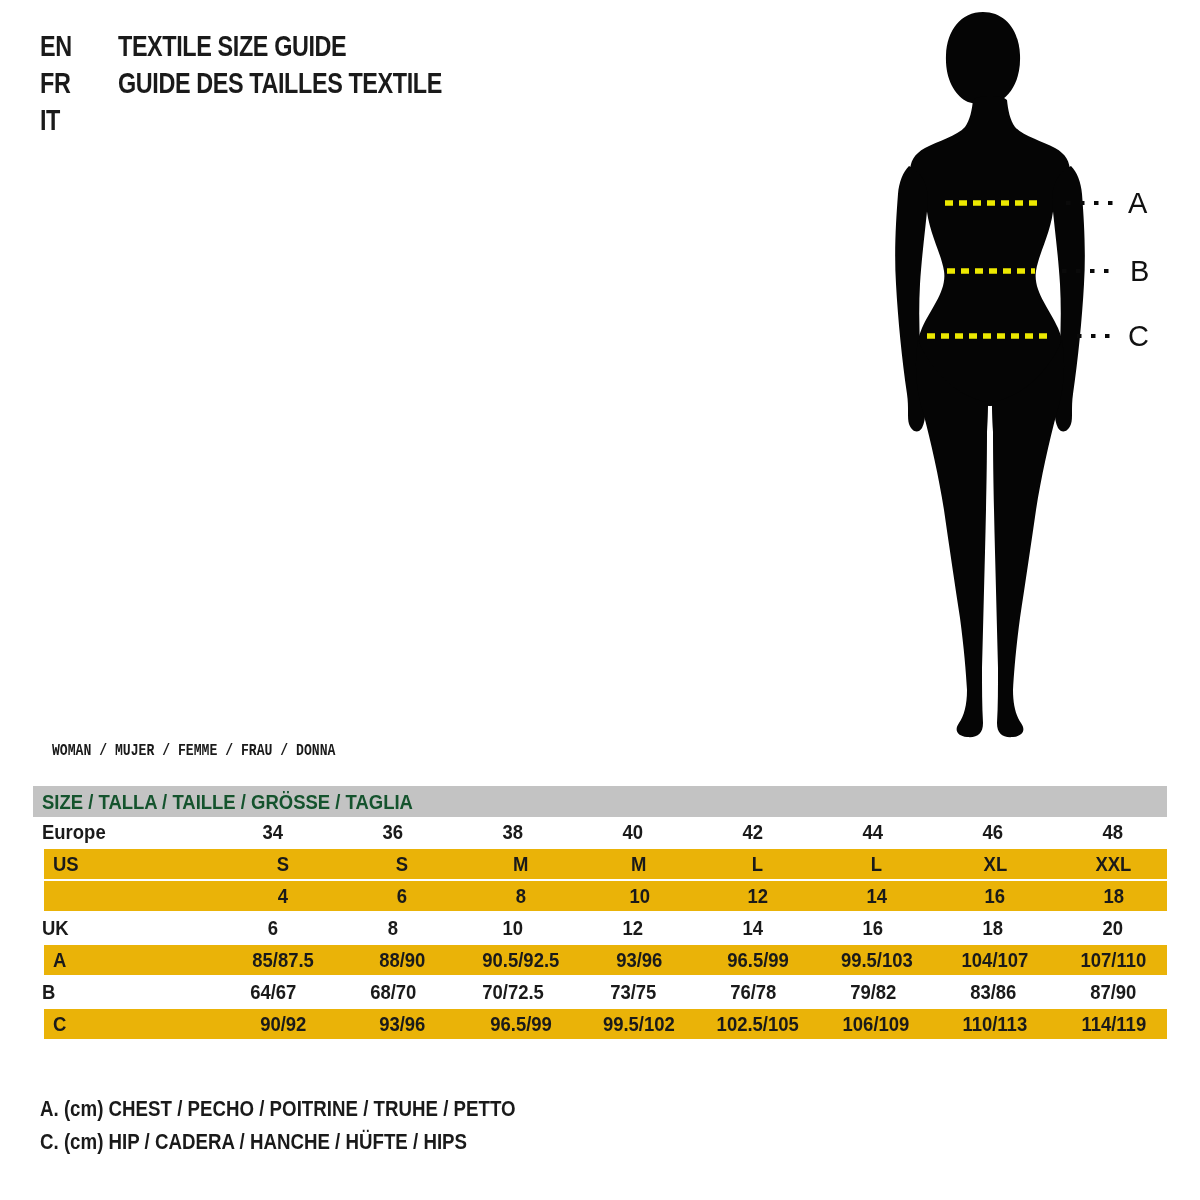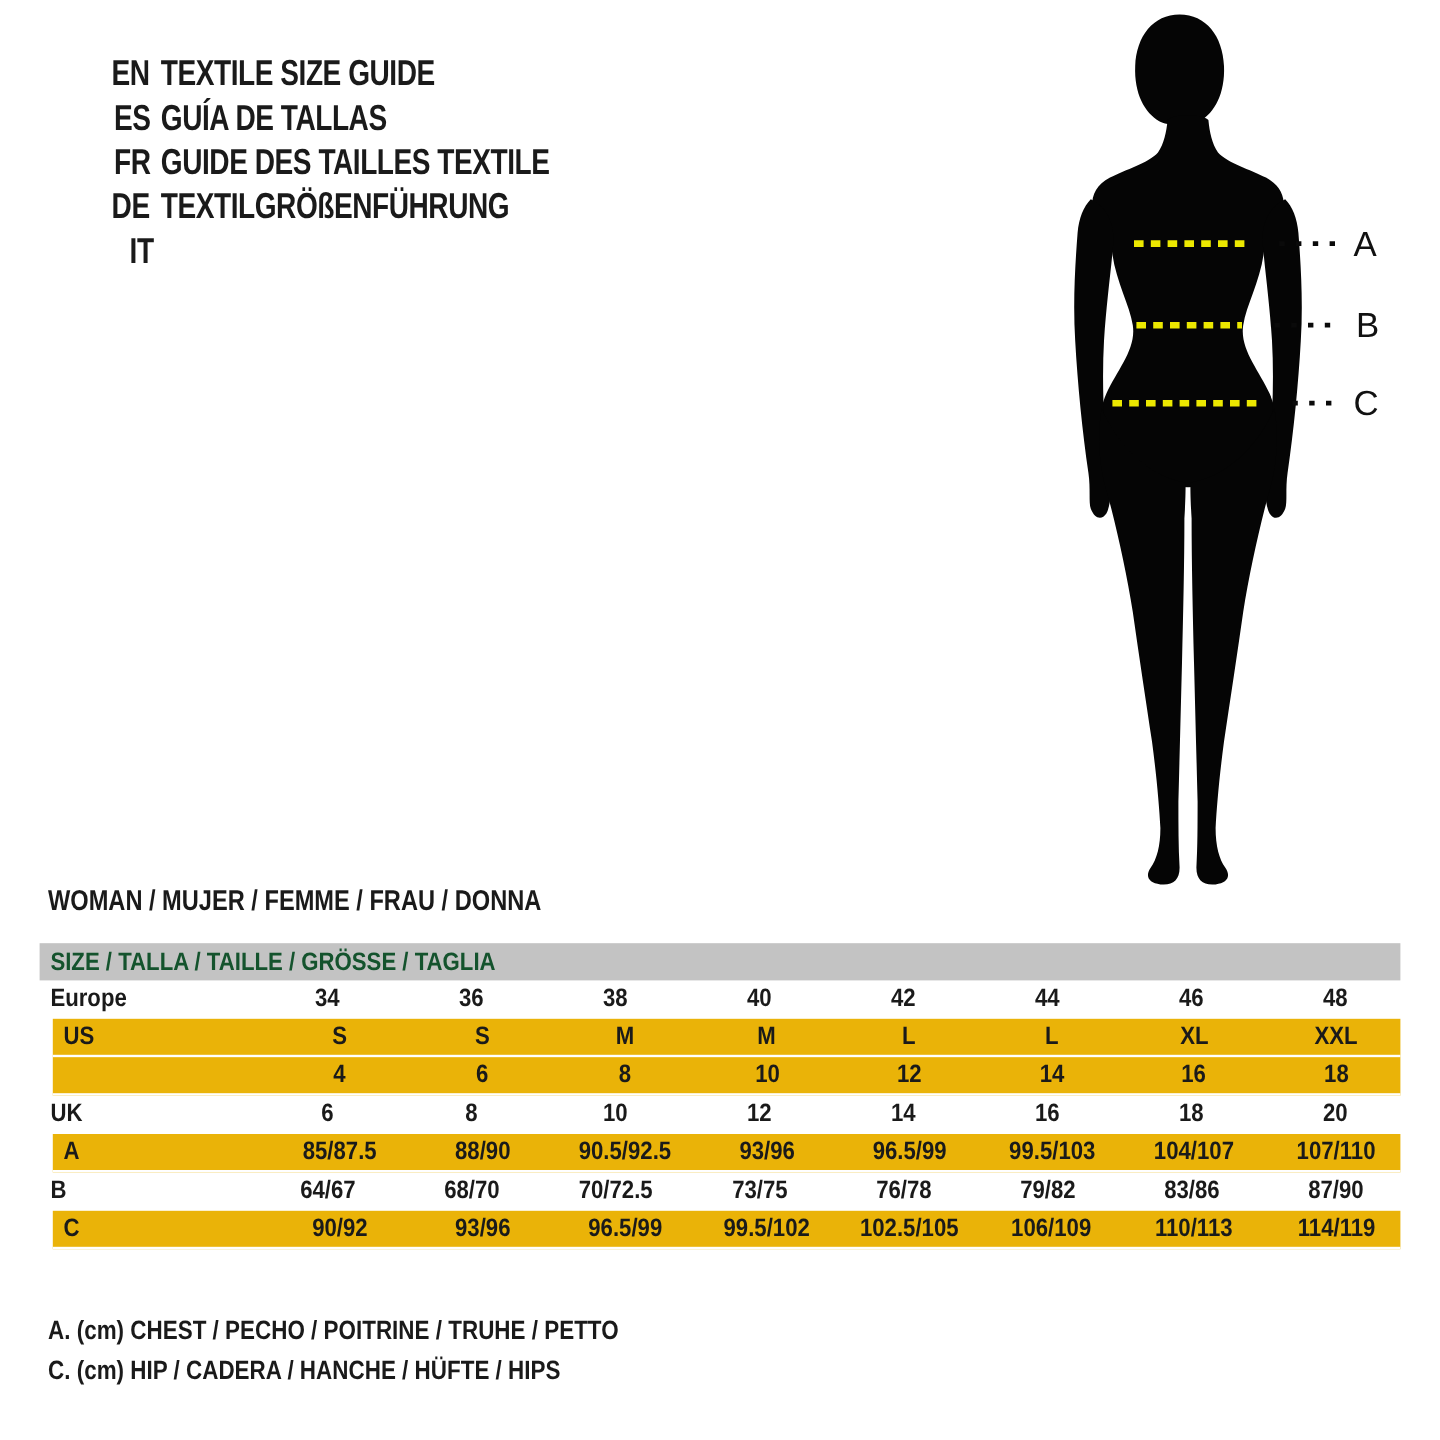--- a/index.html
+++ b/index.html
@@ -3,31 +3,31 @@
 <meta charset="utf-8">
 <style>
   html,body{margin:0;padding:0;background:#fff;}
   .canvas{
     position:relative;width:1200px;height:1200px;background:#fff;overflow:hidden;
     font-family:"Liberation Sans","DejaVu Sans",sans-serif;color:#1a1a1a;
   }
   .cx{display:inline-block;transform-origin:0 50%;white-space:nowrap;}
 
   
-  .lang-list{position:absolute;left:40px;top:27px;list-style:none;margin:16px;padding:0;text-align:right;}
+  .lang-list{position:absolute;left:40px;top:27px;list-style:none;margin:0;padding:0;}
   .lang-row{display:flex;height:37px;align-items:center;}
   .lang-code,.lang-title{font-size:30px;font-weight:700;letter-spacing:-.5px;}
   .lang-code{width:78px;flex:0 0 78px;}
   .lang-code .cx,.lang-title .cx{transform:scaleX(.78);}
 
   
   .figure{position:absolute;left:810px;top:0;width:360px;height:745px;}
 
   
-  .section-heading{position:absolute;left:40px;top:738px;font-size:24px;font-weight:700;line-height:26px;}
+  .section-heading{position:absolute;left:52px;top:738px;font-size:16px;font-weight:700;line-height:26px;font-family:Liberation Mono, monospace;}
   .section-heading .cx{transform:scaleX(.82);}
 
   
   .size-table{position:absolute;left:33px;top:786px;width:1134px;font-weight:700;}
   .thead{height:31px;background:#c3c3c3;display:flex;align-items:center;padding-left:9px;box-sizing:border-box;font-size:21px;color:#14532d;}
   .thead .cx{transform:scaleX(.88);}
   .trow{display:flex;height:32px;box-sizing:border-box;border-bottom:2px solid #fff;align-items:center;font-size:21px;gap:12px;}
   .trow.stripe{background:#eab308;margin-left:11px;}
   .cell{flex:1 1 0;text-align:center;}
   .cell .cx{transform:scaleX(.88);transform-origin:50% 50%;}
@@ -43,30 +43,22 @@
 <body>
 
 <div class="canvas">
 
   <ul class="lang-list">
     <li class="lang-row">
       <span class="lang-code"><span class="cx">EN</span></span>
       <span class="lang-title"><span class="cx">TEXTILE SIZE GUIDE</span></span>
     </li>
     <li class="lang-row">
-      <span class="lang-code"><span class="cx">ES</span></span>
-      <span class="lang-title"><span class="cx">GUÍA DE TALLAS</span></span>
-    </li>
-    <li class="lang-row">
       <span class="lang-code"><span class="cx">FR</span></span>
       <span class="lang-title"><span class="cx">GUIDE DES TAILLES TEXTILE</span></span>
-    </li>
-    <li class="lang-row">
-      <span class="lang-code"><span class="cx">DE</span></span>
-      <span class="lang-title"><span class="cx">TEXTILGRÖßENFÜHRUNG</span></span>
     </li>
     <li class="lang-row">
       <span class="lang-code"><span class="cx">IT</span></span>
     </li>
   </ul>
 
   <div class="figure">
     <svg width="360" height="745" viewBox="0 0 360 745" xmlns="http://www.w3.org/2000/svg">
       <g fill="#050505" stroke="none">
         <path d="M173 12 C151 12 137 30 136 55 C135 78 144 94 156 101 C162 105 184 105 190 101 C202 94 211 78 210 55 C209 30 195 12 173 12 Z"></path>

